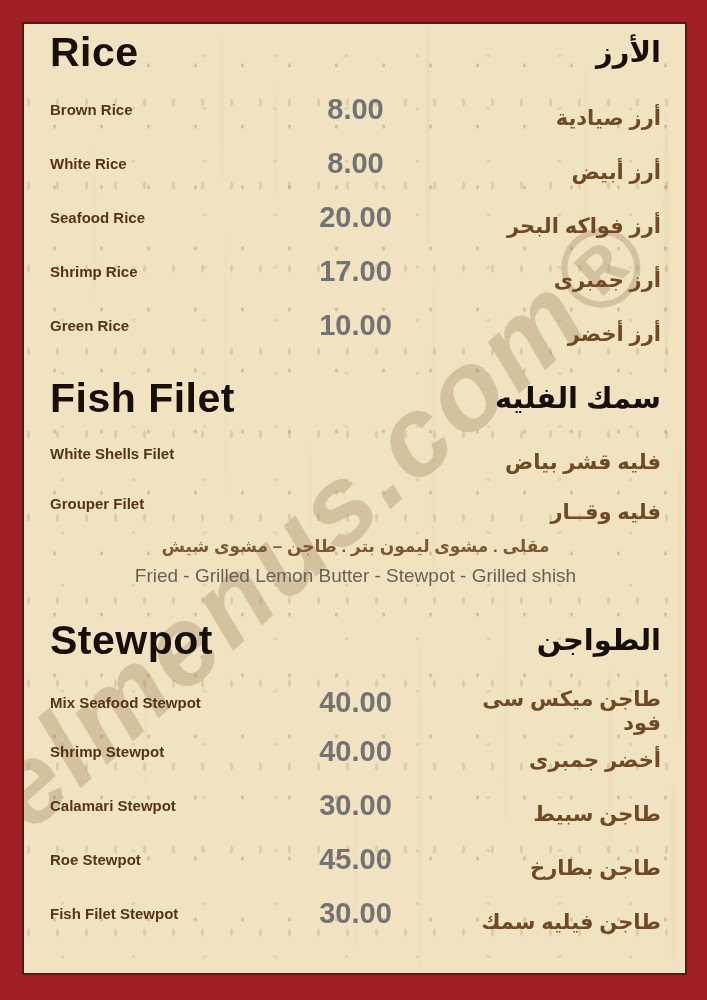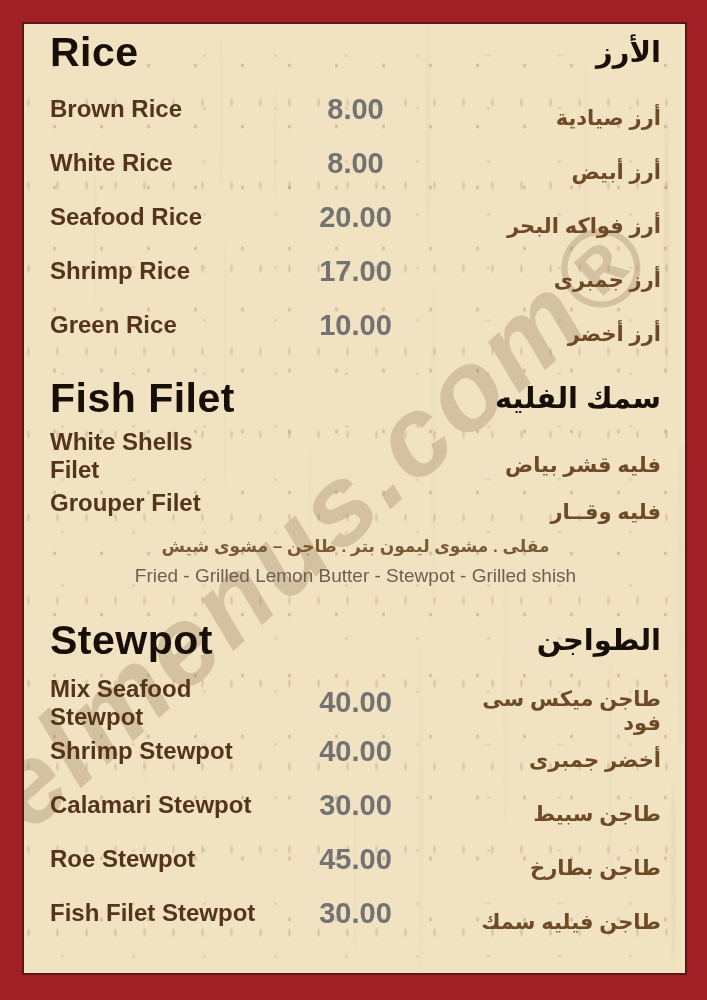--- a/index.html
+++ b/index.html
@@ -64,21 +64,21 @@
   .title-ar{
     font-size:29px;font-weight:bold;color:#181008;
     text-align:right;line-height:52px;
   }
   .row{
     display:grid;
     grid-template-columns:1fr 170px 1fr;
     align-items:center;
     height:54px;
   }
-  .row .name-en{font-size:24px;font-weight:bold;color:#54351b;}
+  .row .name-en{font-size:15px;font-weight:bold;color:#54351b;}
   .row .price{font-size:29px;font-weight:bold;color:#737373;text-align:center;}
   .row .name-ar{font-size:21px;font-weight:bold;color:#6f4a26;text-align:right;margin-top:17px;}
   .section{margin-bottom:6px;}
   .section .items{margin-top:4px;}
   .section.sec-1{margin-top:20px;}
   .section.sec-1 .row{height:50px;gap:40px;}
   .section.sec-2{margin-top:26px;}
   .note{
     text-align:center;
     margin-top:8px;

